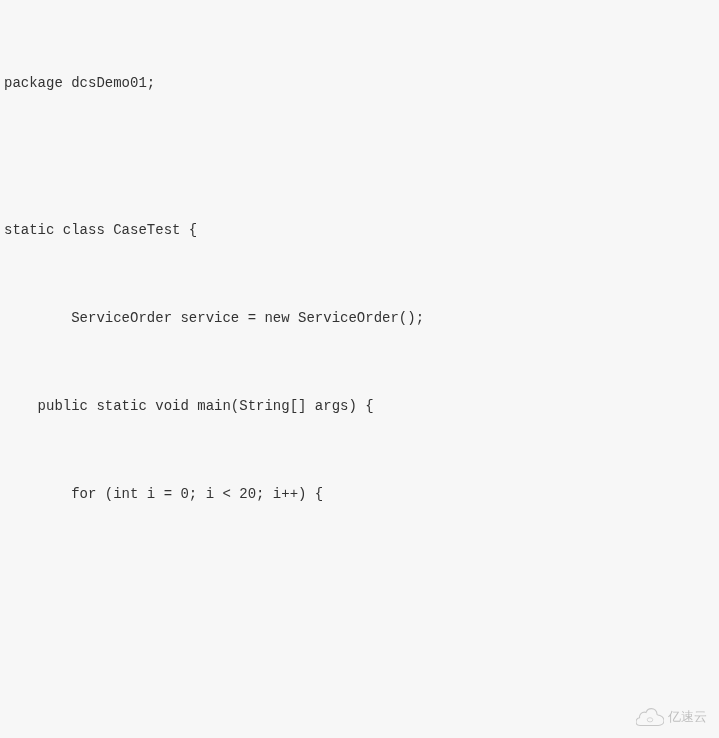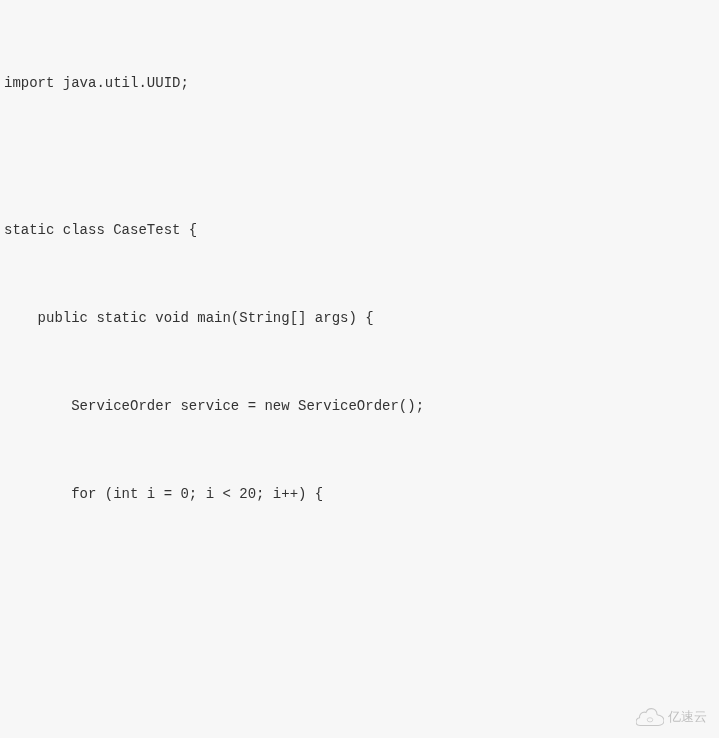--- a/index.html
+++ b/index.html
@@ -41,25 +41,25 @@
     .watermark-text {
       font-family: "Microsoft YaHei", sans-serif;
       font-size: 13px;
       color: #888;
     }
   </style>
 </head>
 <body>
 
 <div class="code-container">
-  <span class="line">import java.util.UUID;</span>
+  <span class="line">package dcsDemo01;</span>
   <span class="line"></span>
   <span class="line">static class CaseTest {</span>
+  <span class="line">        ServiceOrder service = new ServiceOrder();</span>
   <span class="line">    public static void main(String[] args) {</span>
-  <span class="line">        ServiceOrder service = new ServiceOrder();</span>
   <span class="line">        for (int i = 0; i &lt; 20; i++) {</span>
   
   
   
   
   <span class="line"></span>
   
   
   <span class="line"></span>
   

